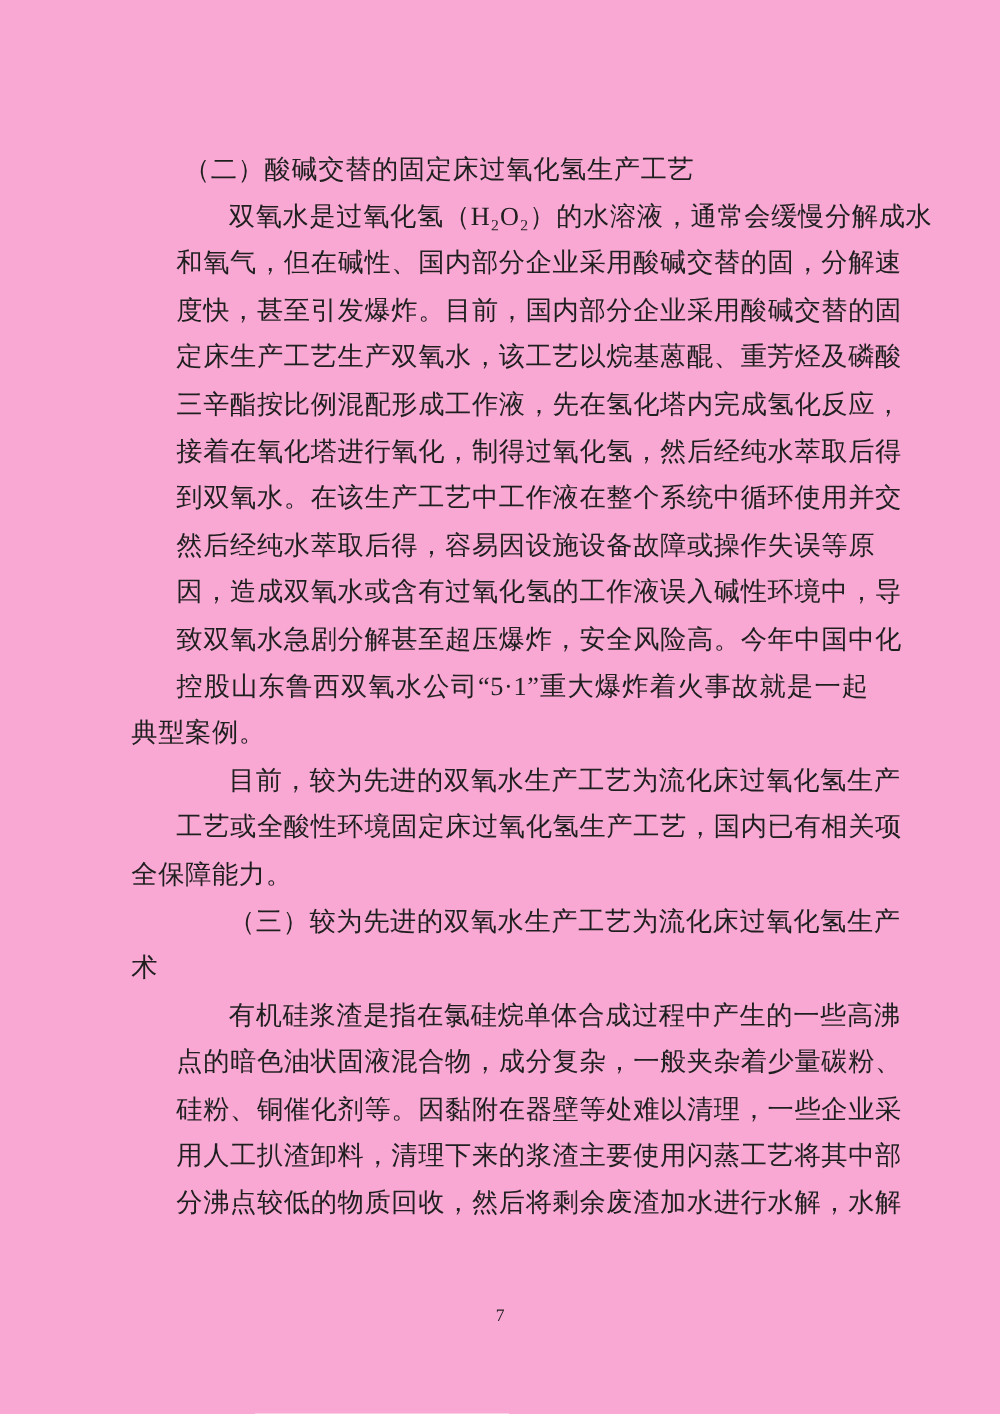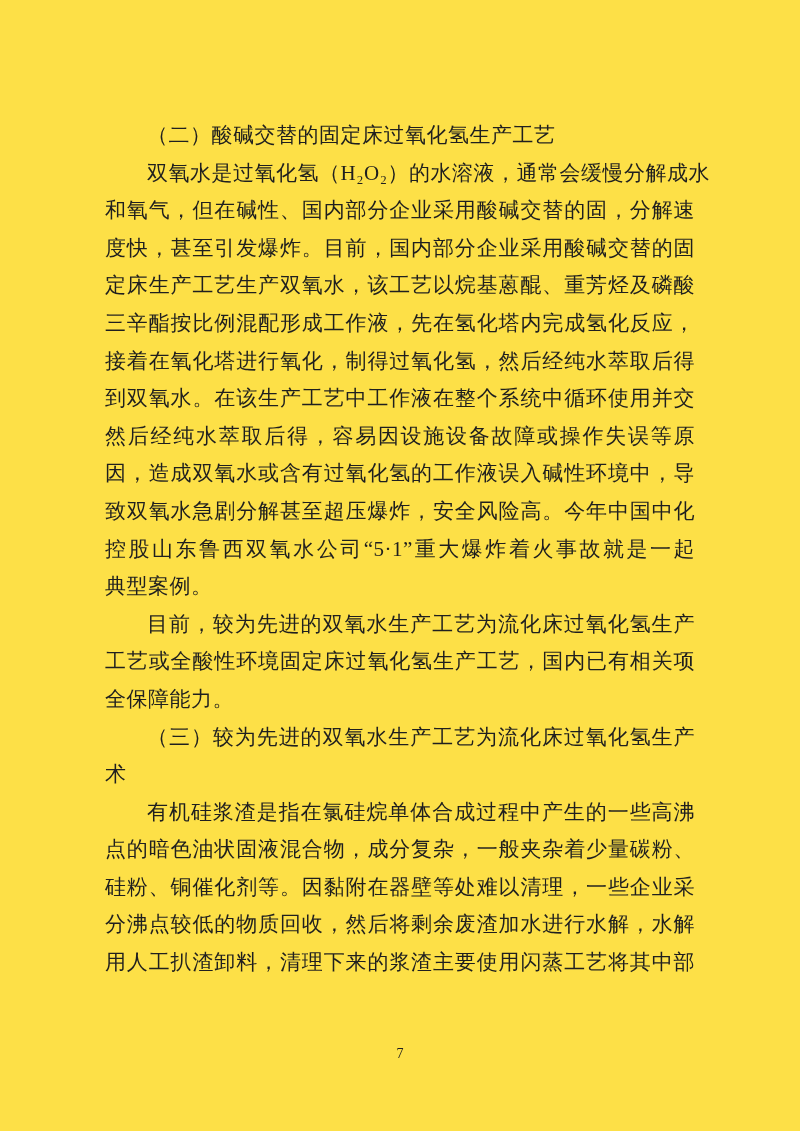--- a/index.html
+++ b/index.html
@@ -4,41 +4,42 @@
 <style>
   html, body {
     margin: 0;
     padding: 0;
     background: #ffffff;
   }
   .page {
     position: relative;
     width: 800px;
     height: 1131px;
-    background: #fde047;
+    background: #f9a8d4;
     overflow: hidden;
     font-family: "Liberation Serif", "DejaVu Serif", serif;
     color: #1f1f1f;
   }
   .content {
     position: absolute;
     left: 105px;
     top: 117px;
     width: 590px;
   }
   .line {
     font-size: 21px;
     height: 37.6px;
     line-height: 37.6px;
     text-align: justify;
     white-space: nowrap;
     letter-spacing: 0.5px;
   }
   .line.fill {
     text-align-last: justify;
+    margin-left: 36px;
   }
   .line.indent {
     text-indent: 2em;
   }
   .line.end {
     text-align-last: left;
   }
   .pageno {
     position: absolute;
     top: 1044px;
@@ -69,17 +70,17 @@
     <div class="line fill">控股山东鲁西双氧水公司“5·1”重大爆炸着火事故就是一起</div>
     <div class="line end">典型案例。</div>
     <div class="line indent fill">目前，较为先进的双氧水生产工艺为流化床过氧化氢生产</div>
     <div class="line fill">工艺或全酸性环境固定床过氧化氢生产工艺，国内已有相关项</div>
     <div class="line end">全保障能力。</div>
     <div class="line indent fill">（三）较为先进的双氧水生产工艺为流化床过氧化氢生产</div>
     <div class="line end">术</div>
     <div class="line indent fill">有机硅浆渣是指在氯硅烷单体合成过程中产生的一些高沸</div>
     <div class="line fill">点的暗色油状固液混合物，成分复杂，一般夹杂着少量碳粉、</div>
     <div class="line fill">硅粉、铜催化剂等。因黏附在器壁等处难以清理，一些企业采</div>
+    <div class="line fill">用人工扒渣卸料，清理下来的浆渣主要使用闪蒸工艺将其中部</div>
     <div class="line fill">分沸点较低的物质回收，然后将剩余废渣加水进行水解，水解</div>
-    <div class="line fill">用人工扒渣卸料，清理下来的浆渣主要使用闪蒸工艺将其中部</div>
   </div>
   <div class="pageno">7</div>
 </div>
 
 </body></html>

